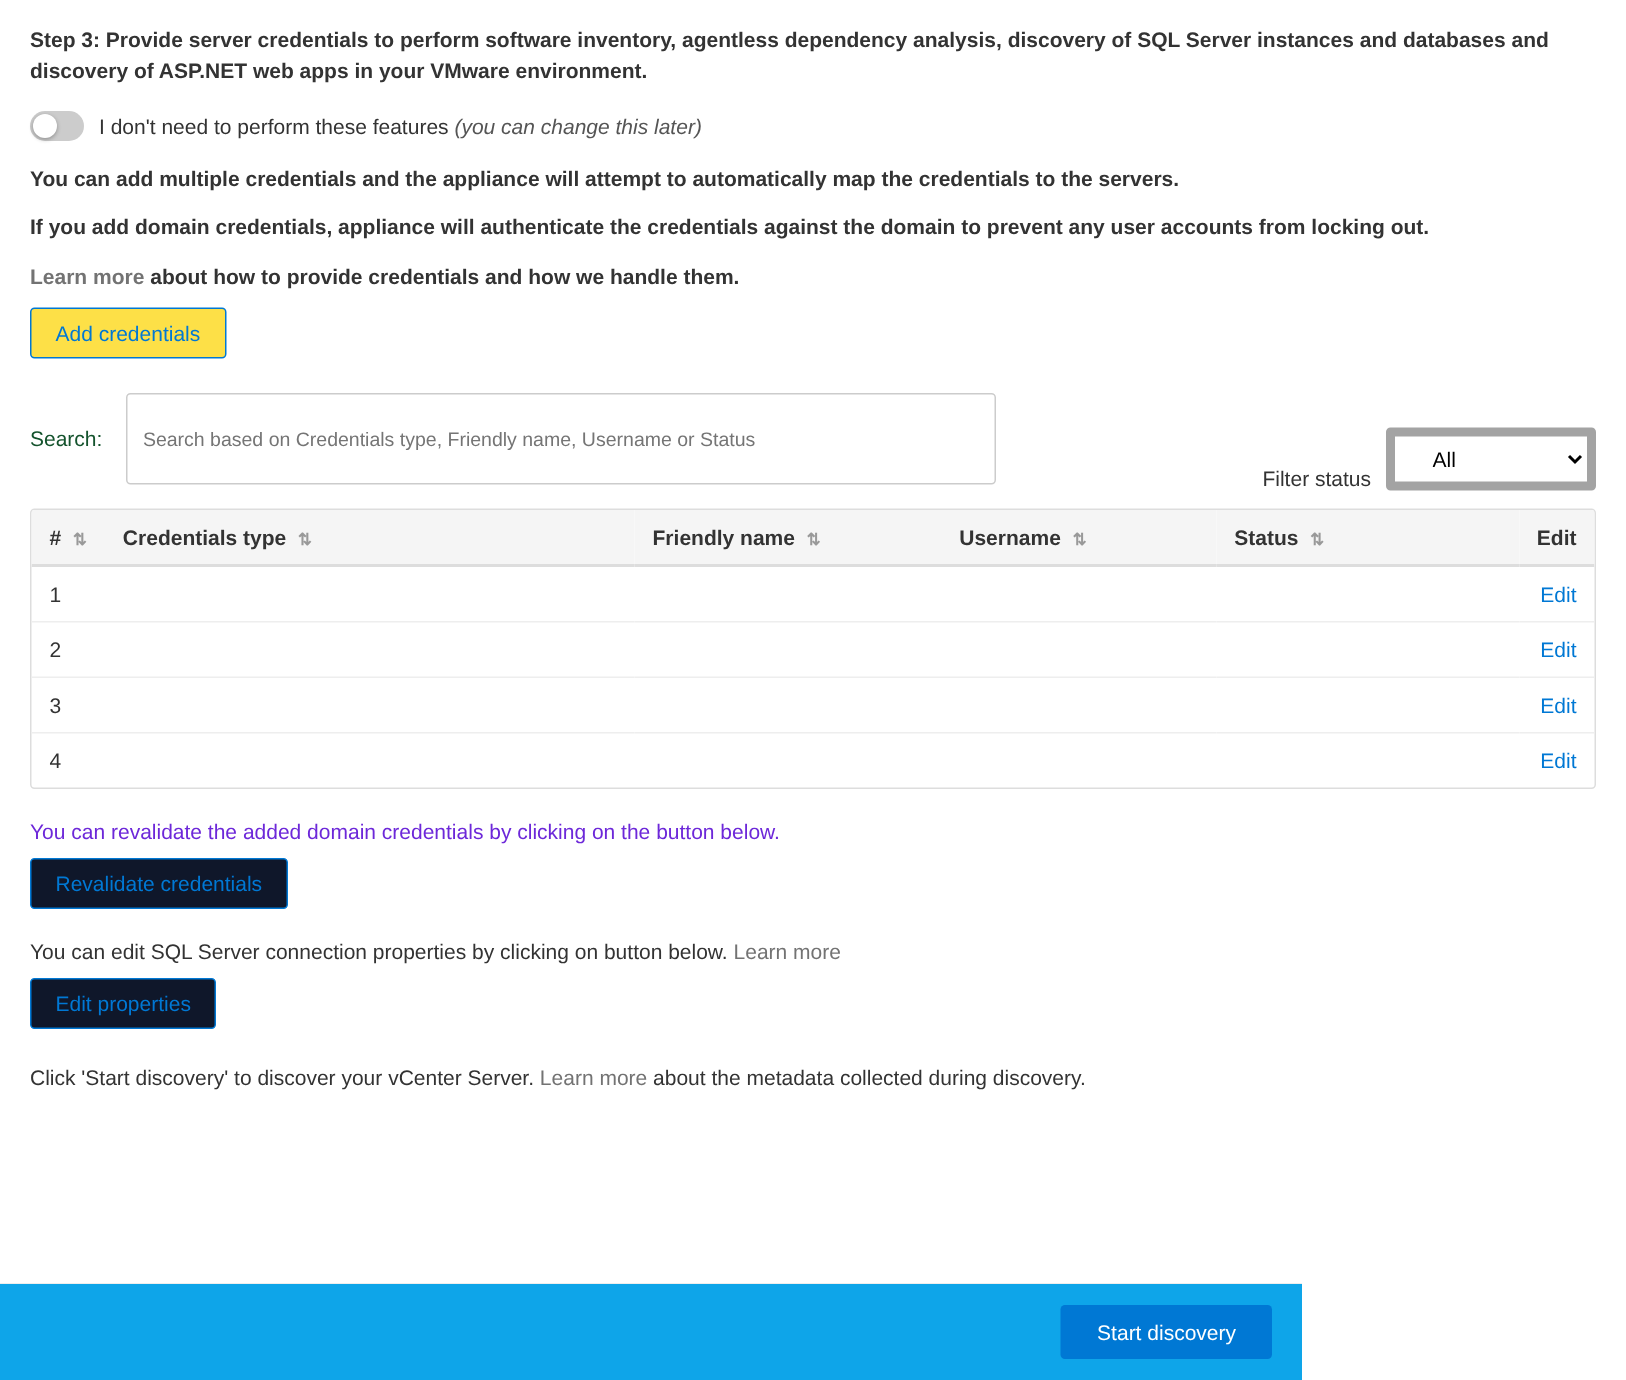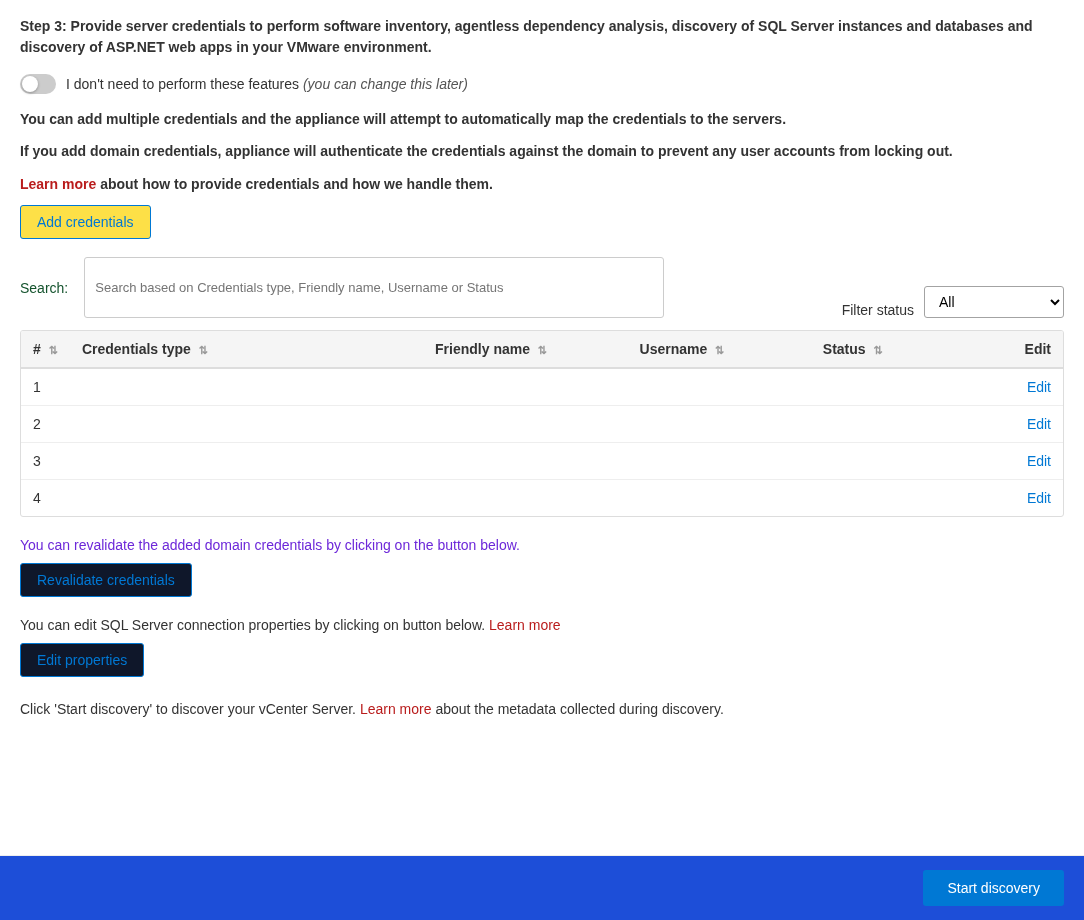--- a/index.html
+++ b/index.html
@@ -57,21 +57,21 @@
       color: #555;
       text-align: right;
     }
     .info-text {
       margin-bottom: 10px;
       line-height: 1.6;
       color: #333;
       font-weight: bold;
     }
     .link {
-      color: #b91c1c;
+      color: #737373;
       text-decoration: none;
     }
     .add-credentials-btn {
       border: 1px solid #0078d4;
       background: #fde047;
       color: #0078d4;
       padding: 8px 16px;
       border-radius: 3px;
       cursor: pointer;
       font-size: 14px;
@@ -102,22 +102,22 @@
       display: flex;
       align-items: flex-end;
       gap: 10px;
       margin-left: auto;
     }
     .filter-label {
       font-size: 14px;
       white-space: nowrap;
     }
     .filter-select {
-      padding: 6px 24px 6px 10px;
-      border: 1px solid #a3a3a3;
+      padding: 6px 24px 6px 21px;
+      border: 6px solid #a3a3a3;
       border-radius: 3px;
       font-size: 14px;
       background: #fff;
       cursor: pointer;
       min-width: 140px;
       appearance: auto;
       margin-top: 28px;
     }
     .table-container {
       border: 1px solid #ddd;
@@ -192,25 +192,25 @@
       margin-bottom: 80px;
     }
     .discovery-text {
       color: #333;
     }
     .bottom-bar {
       position: fixed;
       bottom: 0;
       right: 0;
       left: 0;
-      width: 1084px;
+      width: 868px;
       display: flex;
       justify-content: flex-end;
       padding: 14px 20px;
-      background: #1d4ed8;
+      background: #0ea5e9;
       border-top: 1px solid #eee;
     }
     .start-discovery-btn {
       background: #0078d4;
       color: #fff;
       border: none;
       padding: 10px 24px;
       border-radius: 3px;
       font-size: 14px;
       cursor: pointer;

